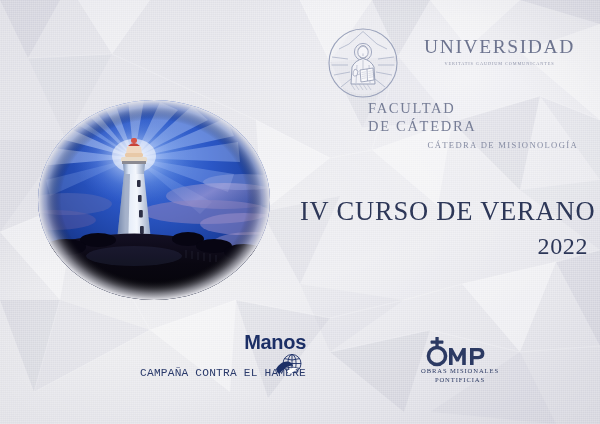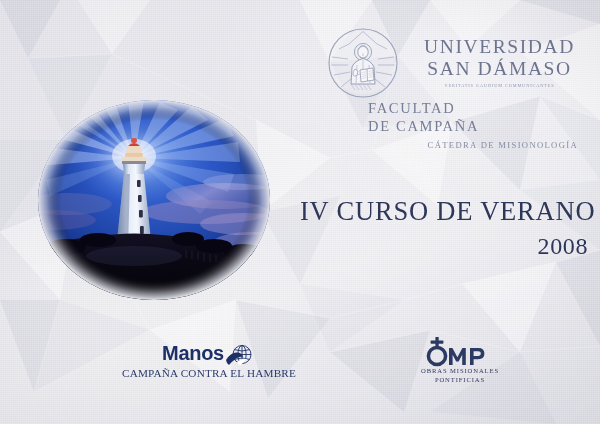--- a/index.html
+++ b/index.html
@@ -137,41 +137,42 @@
     position: absolute;
     left: 112px;
     top: 343px;
     width: 194px;
     height: 38px;
   }
   #manos-wordmark {
     position: relative;
     height: 23px;
     display: flex;
-    align-items: flex-start;
+    align-items: flex-end;
     justify-content: center;
+    flex-direction: column;
   }
   .manos-word {
     font-family: "Liberation Sans", sans-serif;
     font-weight: bold;
     font-size: 20px;
     letter-spacing: -0.3px;
     color: #1c2f66;
     line-height: 1;
   }
   #manos-globe {
     width: 30px;
     height: 26px;
     margin: 0 1px;
     flex: none;
   }
   #manos-tagline {
     margin-top: 1px;
-    text-align: center;
-    font-family: Liberation Serif, serif;
+    text-align: right;
+    font-family: Liberation Mono, monospace;
     font-size: 11.2px;
     letter-spacing: 0.2px;
     color: #2a3a6b;
     white-space: nowrap;
   }
 
   
   #omp-logo {
     position: absolute;
     left: 404px;
@@ -429,34 +430,33 @@
         <line x1="28" y1="57" x2="32" y2="63"></line>
         <line x1="32" y1="57" x2="36" y2="63"></line>
         <line x1="36" y1="57" x2="40" y2="63"></line>
         <line x1="40" y1="57" x2="44" y2="63"></line>
       </g>
     </svg>
   </div>
 
   <div id="uni-block">
     <div class="uni-name">UNIVERSIDAD</div>
-    <div class="uni-name">SAN DÁMASO</div>
     <div class="uni-motto">VERITATIS GAUDIUM COMMUNICANTES</div>
   </div>
 
   <div id="faculty-block">
     <div class="faculty-line">FACULTAD</div>
-    <div class="faculty-line">DE CAMPAÑA</div>
+    <div class="faculty-line">DE CÁTEDRA</div>
   </div>
 
   <div id="chair-line">CÁTEDRA DE MISIONOLOGÍA</div>
 
   <div id="title-block">
     <div class="course-title">IV CURSO DE VERANO</div>
-    <div class="course-year">2008</div>
+    <div class="course-year">2022</div>
   </div>
 
   <div id="manos-logo">
     <div id="manos-wordmark">
       <span class="manos-word">Manos</span>
       <svg id="manos-globe" viewBox="0 0 30 26">
         <g fill="none" stroke="#1c2f66" stroke-width="0.9">
           <circle cx="17" cy="11.5" r="9"></circle>
           <ellipse cx="17" cy="11.5" rx="4.1" ry="9"></ellipse>
           <line x1="8" y1="11.5" x2="26" y2="11.5"></line>

